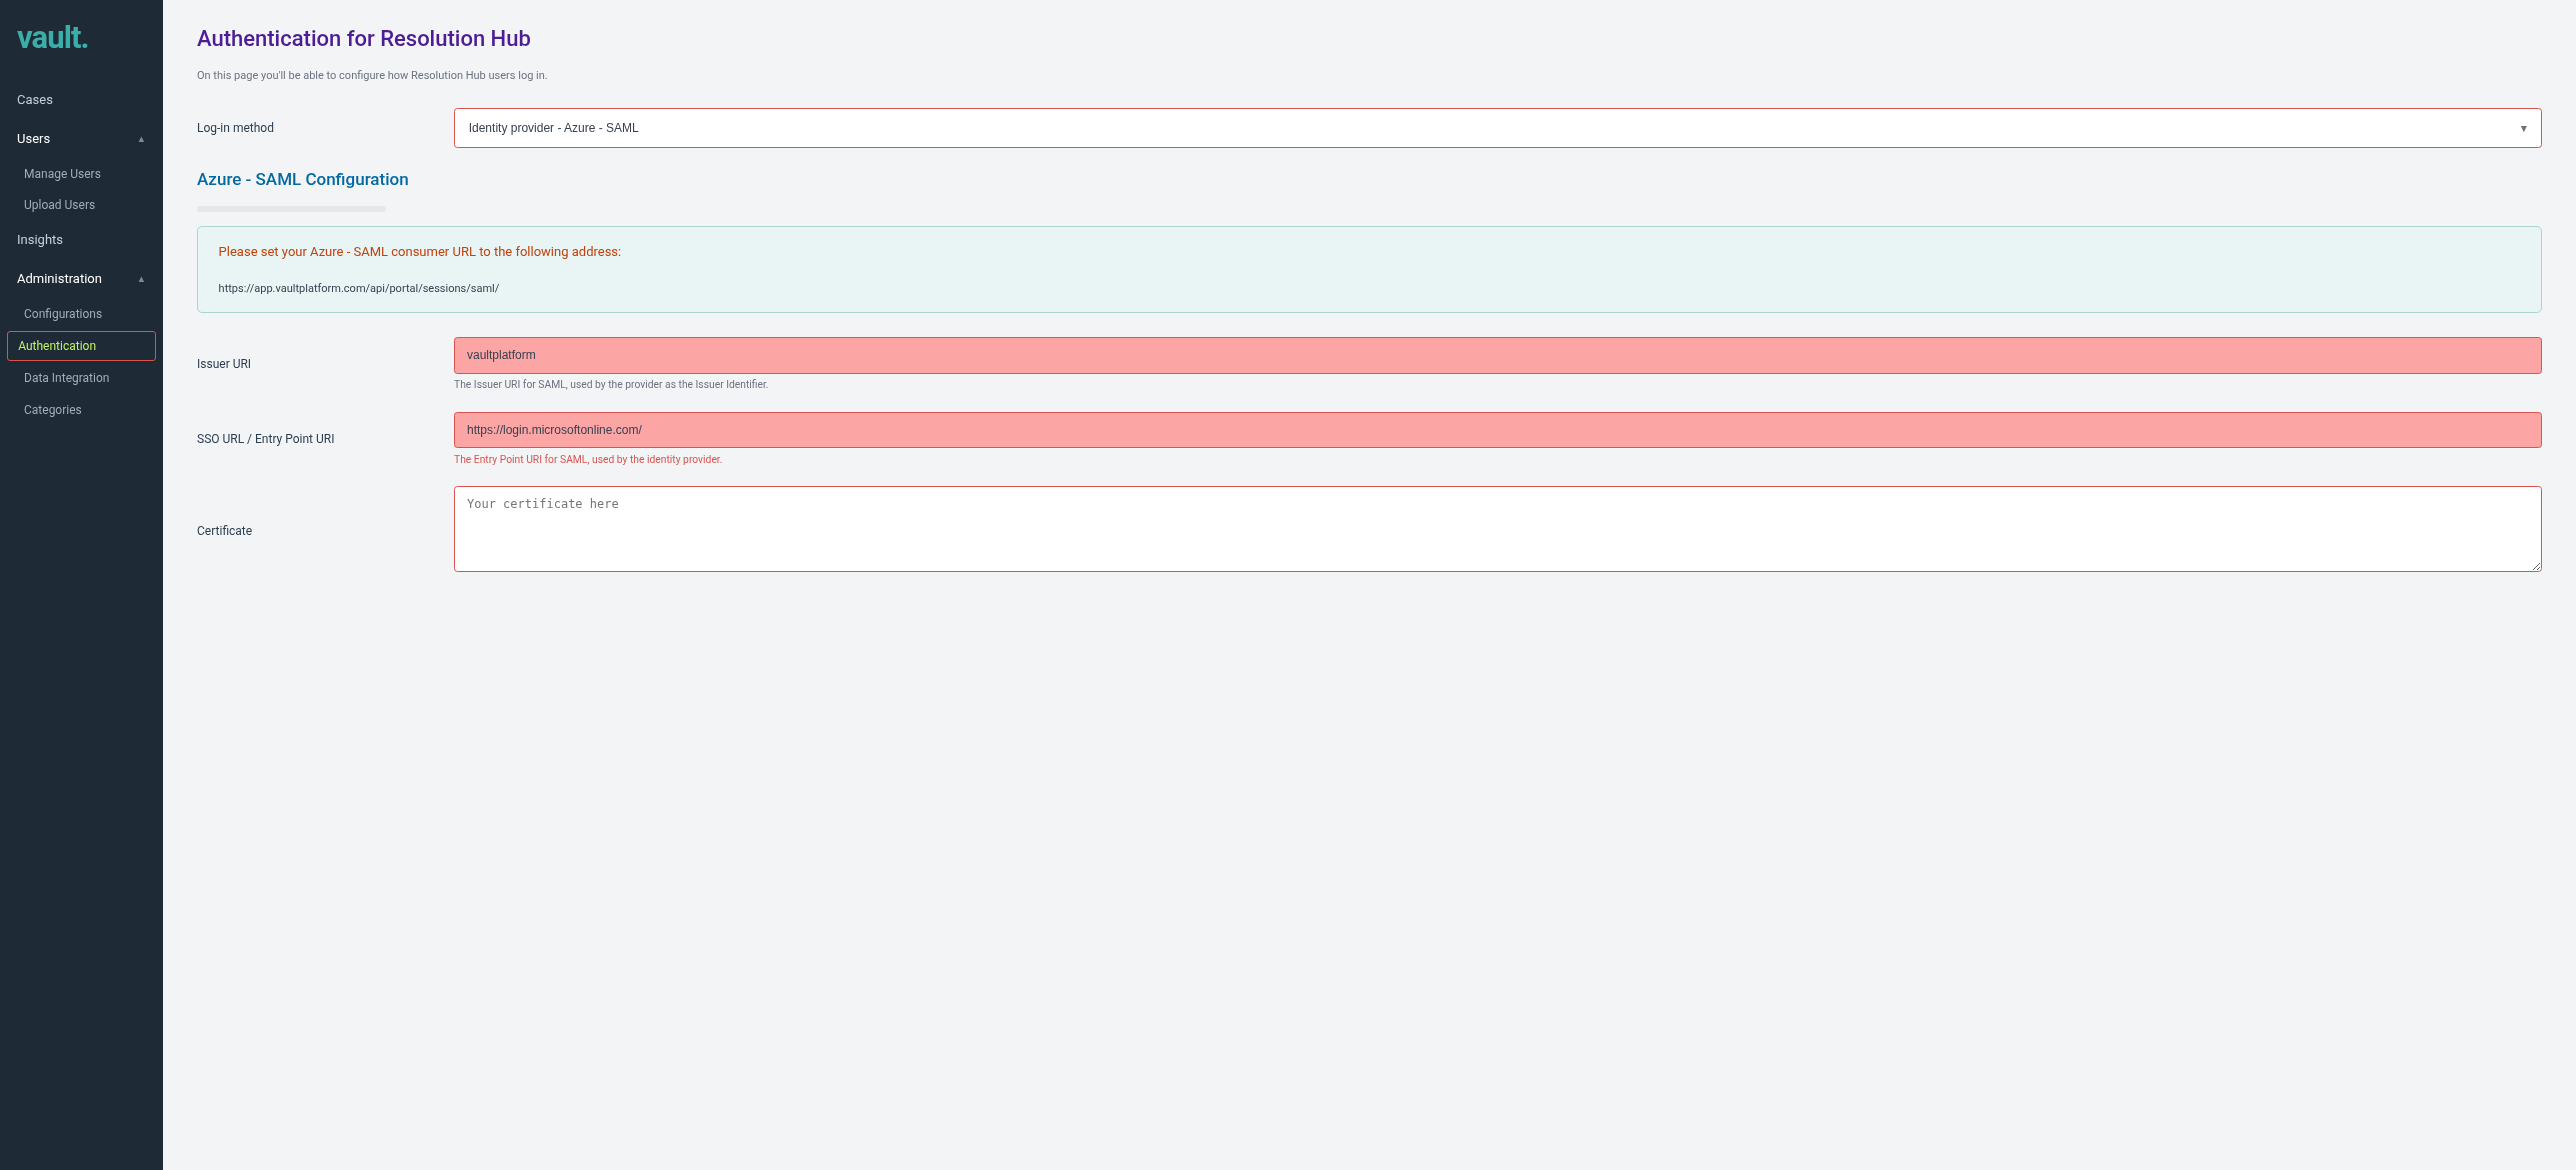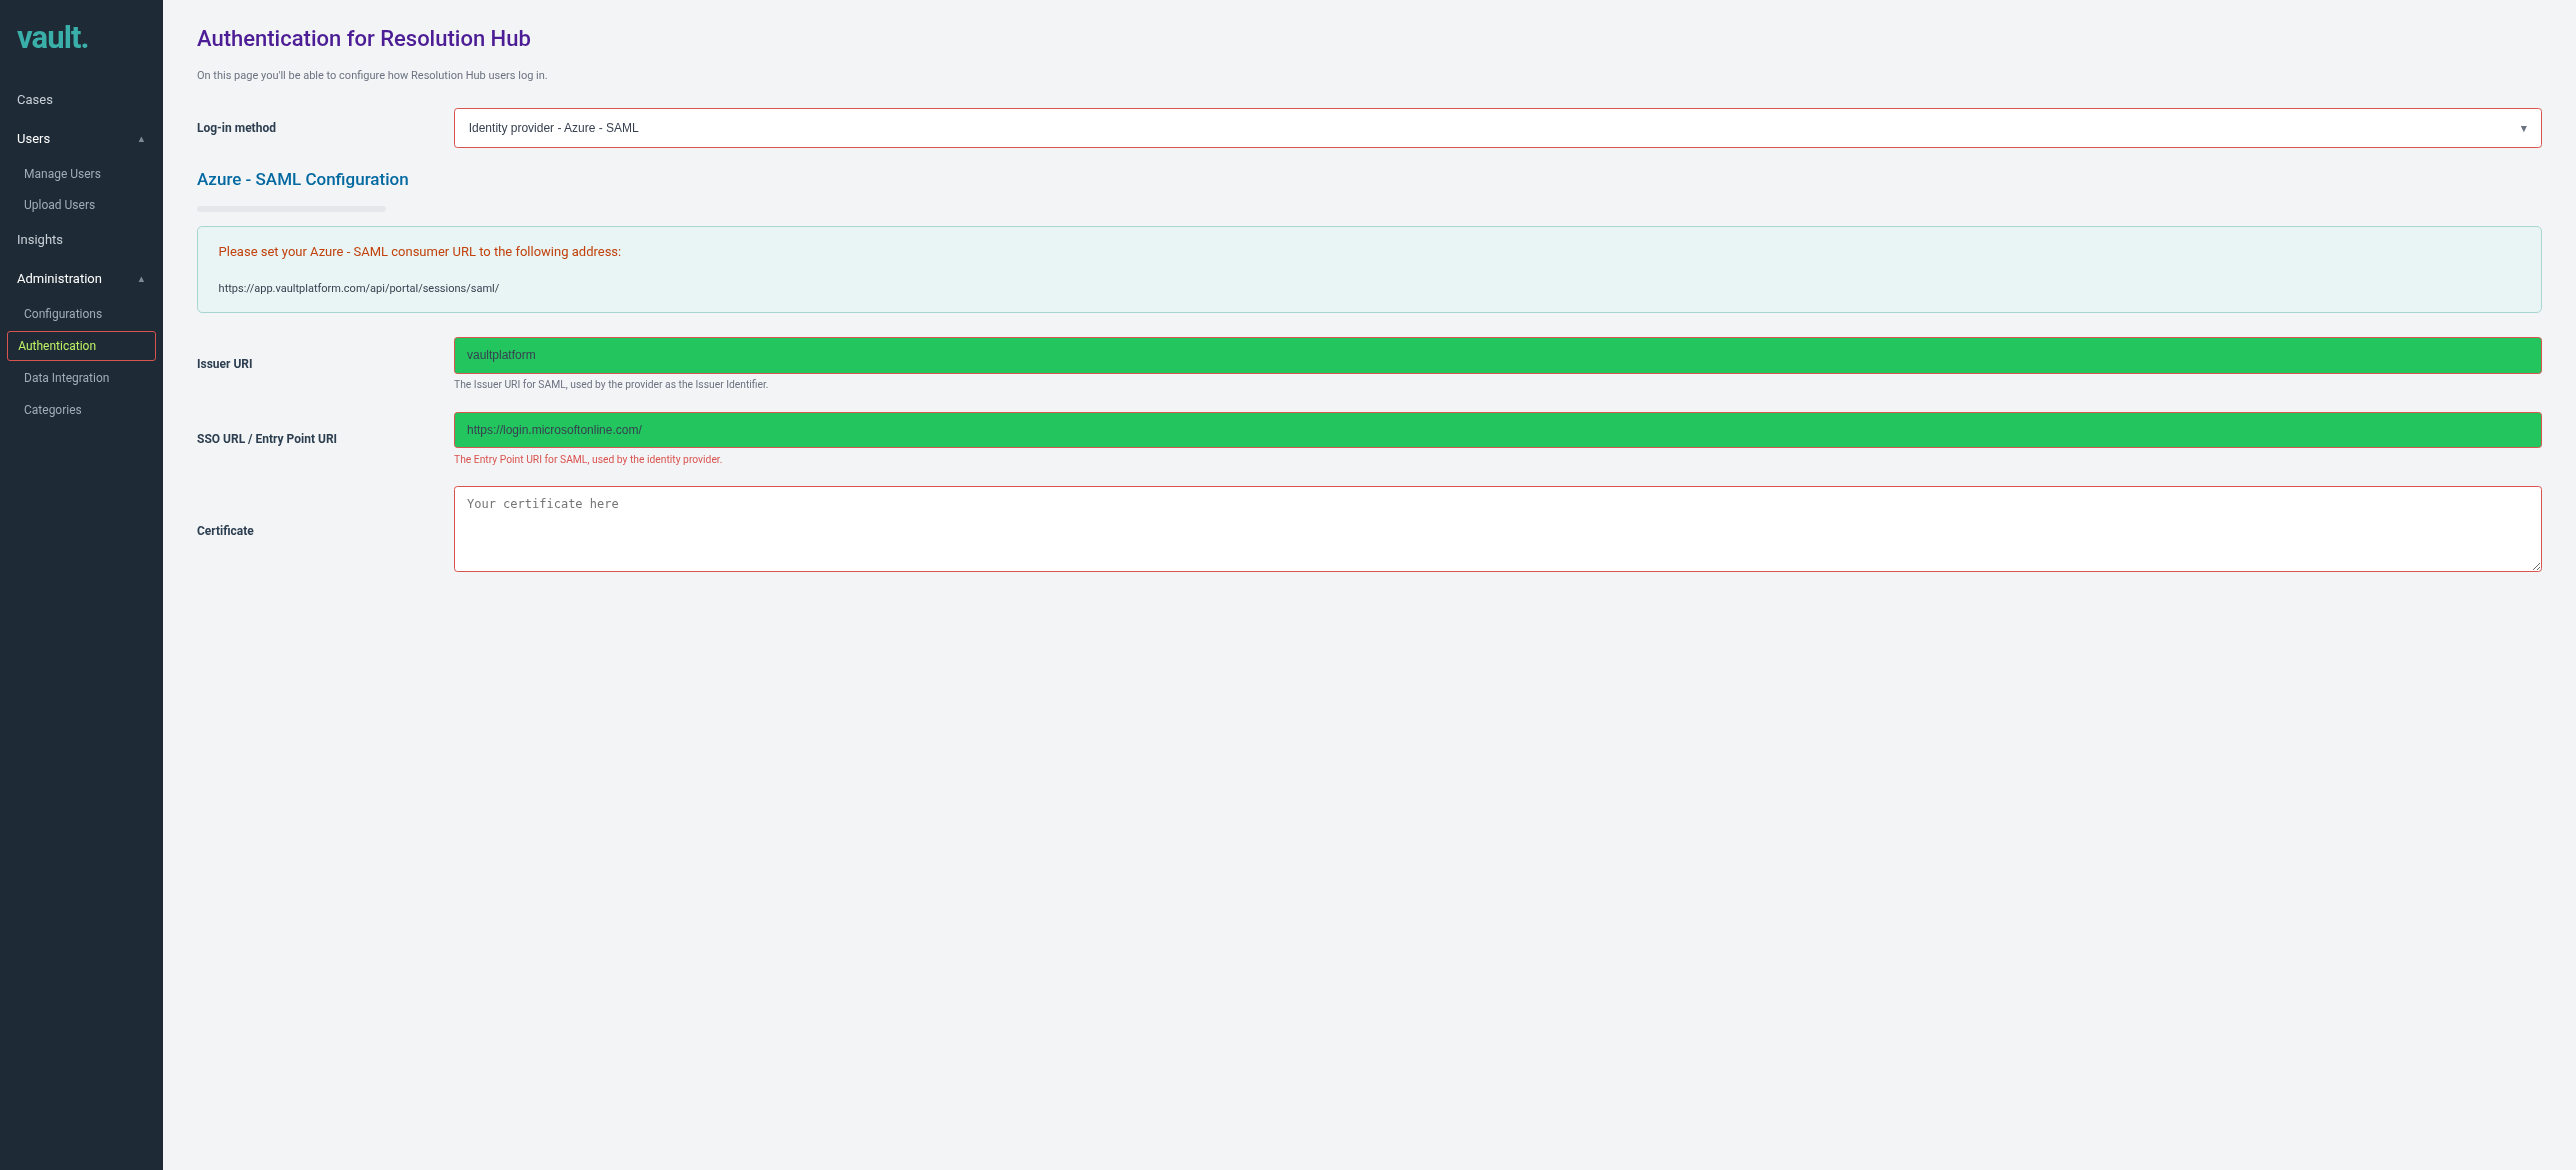--- a/index.html
+++ b/index.html
@@ -73,21 +73,21 @@
       margin-bottom: 26px;
     }
 
     .form-row {
       display: flex;
       align-items: center;
       margin-bottom: 20.6px;
     }
     .form-label {
       font-size: 12px;
-      font-weight: 700;
+      font-weight: 400;
       color: #2c3e50;
       width: 257px;
       min-width: 257px;
     }
     .form-field {
       flex: 1;
     }
 
     .select-wrapper {
       position: relative;
@@ -141,21 +141,21 @@
       color: #374151;
     }
 
     .text-input {
       width: 100%;
       padding: 10.3px 12px;
       font-size: 12px;
       color: #374151;
       border: 1.7px solid #d9534f;
       border-radius: 3.4px;
-      background: #22c55e;
+      background: #fca5a5;
       outline: none;
     }
 
     .field-hint {
       font-size: 10.3px;
       color: #6b7280;
       margin-top: 4.3px;
     }
     .field-hint.error { color: #d9534f; }
 

